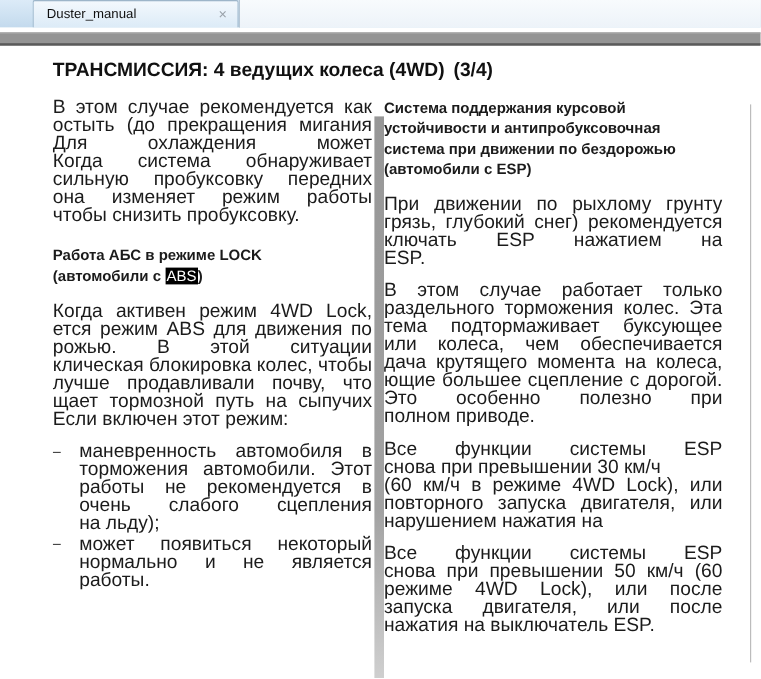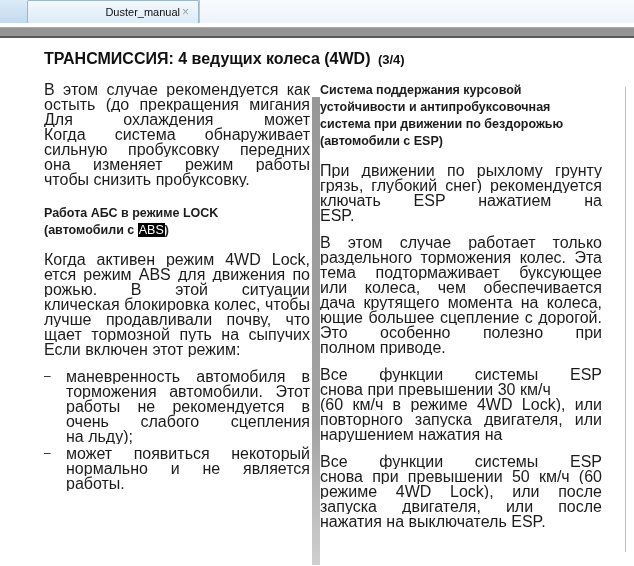--- a/index.html
+++ b/index.html
@@ -1,31 +1,31 @@
 <!DOCTYPE html>
 <html><head>
 <meta charset="utf-8">
 <style>
   html,body{margin:0;padding:0;background:#fff;}
   .app{position:relative;width:634px;height:566px;overflow:hidden;background:#fff;
        font-family:"Liberation Sans","DejaVu Sans",sans-serif;}
   
-  .tabbar{height:23px;display:flex;align-items:stretch;background:linear-gradient(#dcebf8,#c3daed);text-align:right;}
+  .tabbar{height:23px;display:flex;align-items:stretch;background:linear-gradient(#dcebf8,#c3daed);}
   .tab{margin-left:27px;width:172px;display:flex;align-items:center;box-sizing:border-box;
        background:linear-gradient(#f3f8fd,#dcebf7);border:1px solid #9db5c9;border-bottom:none;
        border-radius:2px 2px 0 0;padding:0 7px 0 11px;cursor:default;}
   .tab-title{flex:1;font-size:11px;color:#101010;white-space:nowrap;overflow:hidden;}
   .tab-close{color:#9aa2aa;font-size:12px;line-height:12px;cursor:pointer;padding:0 2px;}
   .tabbar-rest{flex:1;background:linear-gradient(#f8fbfd,#edf3f9);border-left:1px solid #b5c7d6;}
   .white-strip{height:4px;background:#ffffff;}
   .gray-bar{height:8px;background:#949494;border-top:1px solid #ababab;border-bottom:2px solid #5a5a5a;}
   
   .doc{position:relative;height:528px;background:#fff;}
   .title{margin:12px 0 14px 44px;font-size:16px;font-weight:bold;color:#111;letter-spacing:0;}
-  .title-small{font-size:13px;margin-left:3px;}
+  .title-small{font-size:16px;margin-left:3px;}
   .cols{display:flex;padding-left:44px;}
   .col{overflow:hidden;}
   .col.left{width:266px;}
   .col.right{width:282px;margin-left:10px;}
   .ln{line-height:15px;height:15px;font-size:16px;color:#1b1b1b;overflow:hidden;}
   .just{text-align:justify;text-align-last:justify;}
   .blk.p{margin-bottom:12px;}
   .blk.h{margin:18px 0 13px;font-weight:bold;}
   .blk.h .ln{height:17px;line-height:17px;font-size:12.5px;}
   .blk.h:first-child{margin-top:0;}

